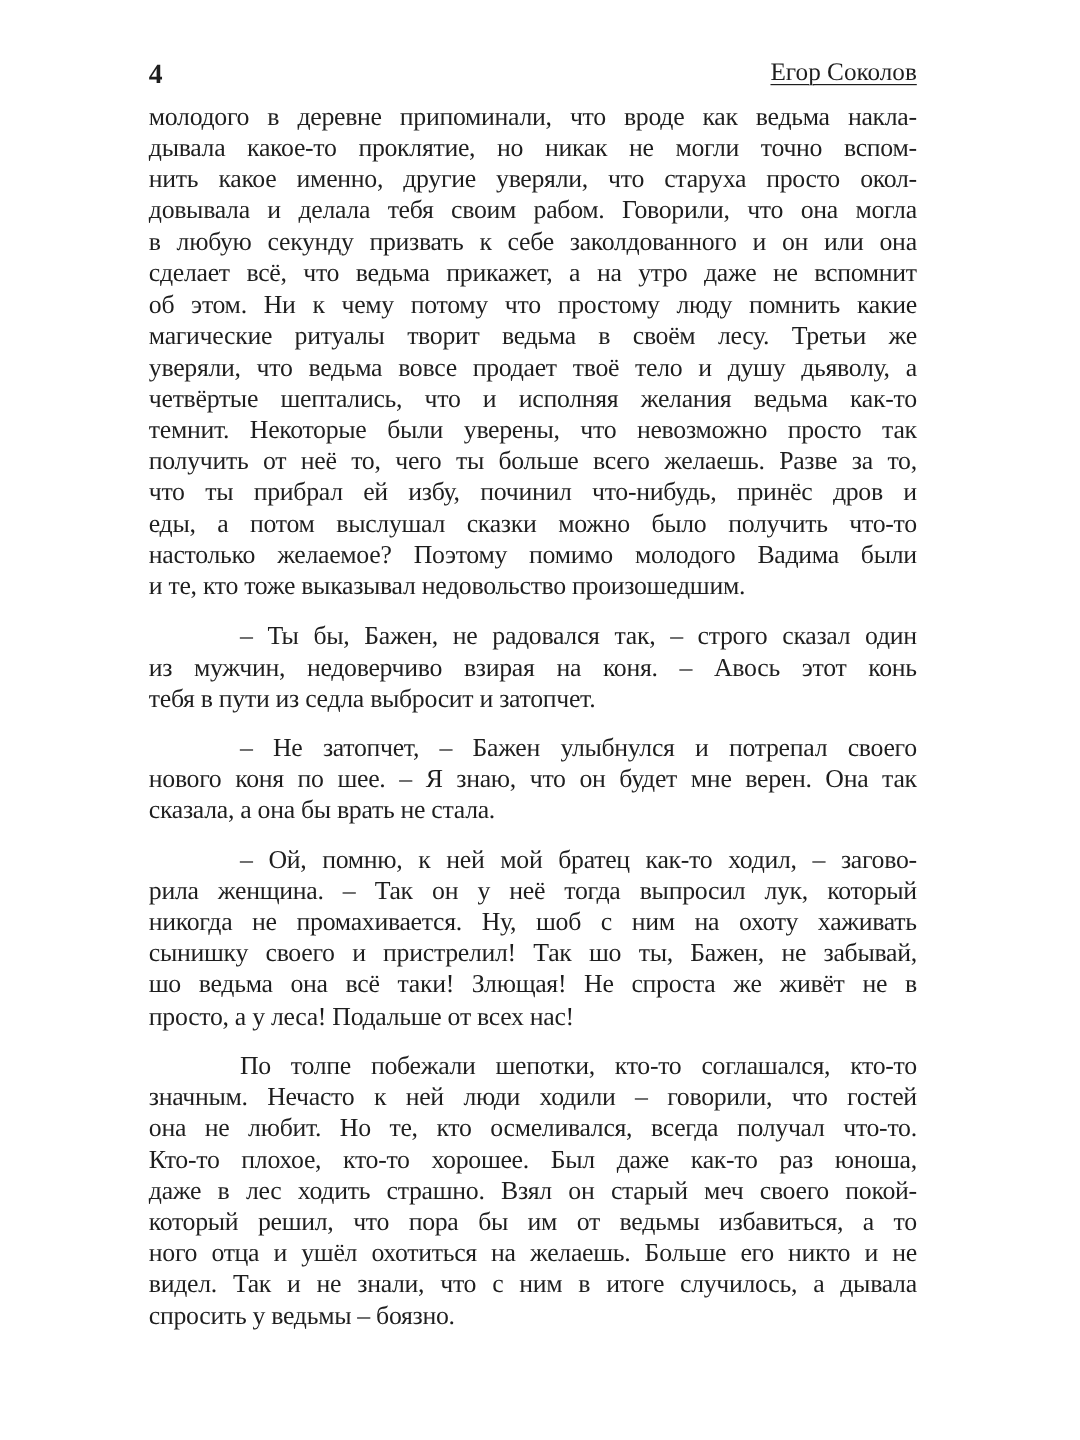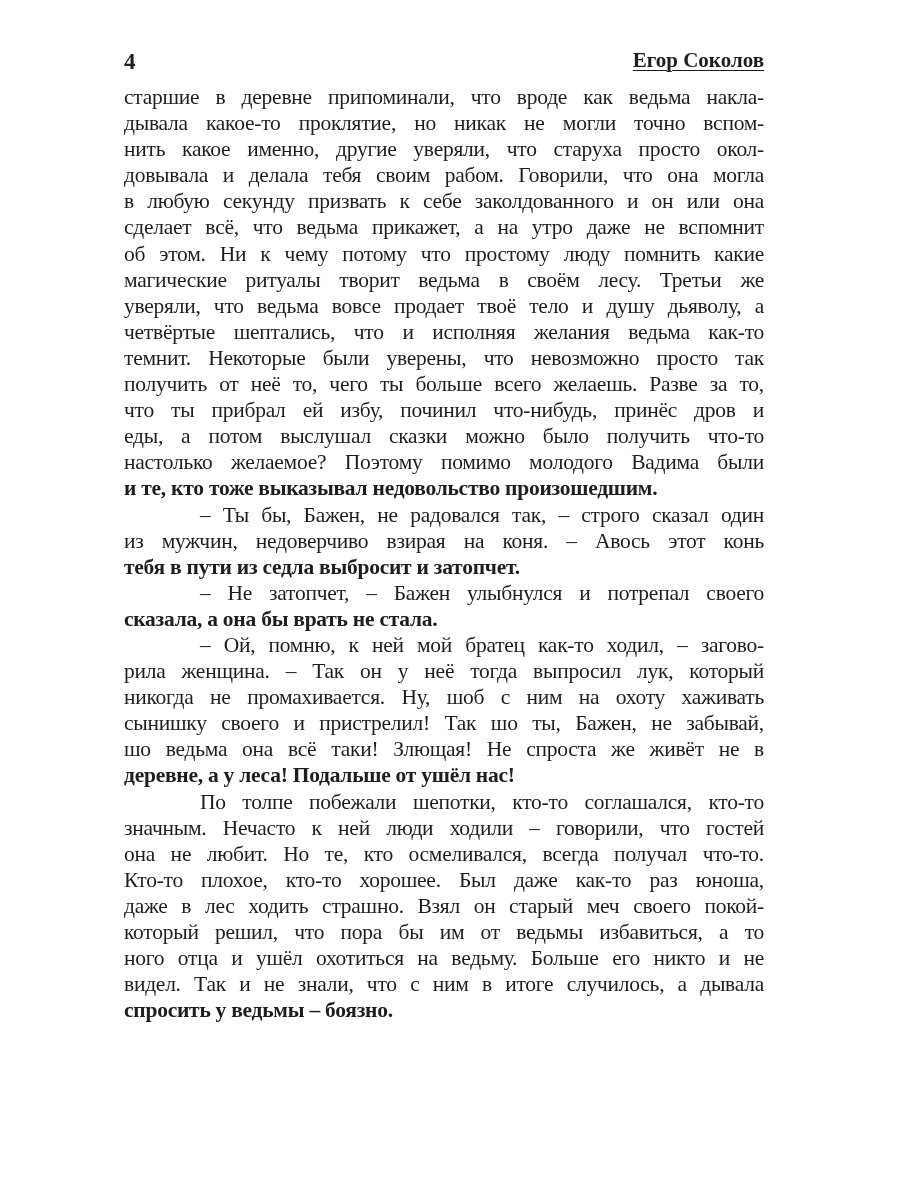--- a/index.html
+++ b/index.html
@@ -34,21 +34,21 @@
       top: 0;
       font-size: 23px;
       font-weight: bold;
       line-height: 30px;
     }
     .author-name {
       position: absolute;
       right: 0;
       top: 0;
       font-size: 21px;
-      font-weight: bold;
+      font-weight: normal;
       line-height: 26px;
       text-decoration: underline;
       text-decoration-thickness: 1px;
       text-underline-offset: 3px;
     }
     .body-text {
       position: absolute;
       left: 124px;
       top: 84px;
       width: 640px;
@@ -58,38 +58,38 @@
       height: 26.1px;
       line-height: 26.1px;
       font-size: 21.5px;
       white-space: nowrap;
       text-align: justify;
       text-align-last: justify;
       letter-spacing: -0.25px;
     }
     .line.last {
       text-align-last: left;
-      font-weight: bold;
     }
     .line.indent {
       padding-left: 76px;
+      margin-top: 15px;
     }
   </style>
 </head>
 <body>
 
 <div class="page">
 
   <div class="running-head">
     <span class="page-number">4</span>
     <span class="author-name">Егор Соколов</span>
   </div>
 
   <div class="body-text">
-    <span class="line">старшие в деревне припоминали, что вроде как ведьма накла-</span>
+    <span class="line">молодого в деревне припоминали, что вроде как ведьма накла-</span>
     <span class="line">дывала какое-то проклятие, но никак не могли точно вспом-</span>
     <span class="line">нить какое именно, другие уверяли, что старуха просто окол-</span>
     <span class="line">довывала и делала тебя своим рабом. Говорили, что она могла</span>
     <span class="line">в любую секунду призвать к себе заколдованного и он или она</span>
     <span class="line">сделает всё, что ведьма прикажет, а на утро даже не вспомнит</span>
     <span class="line">об этом. Ни к чему потому что простому люду помнить какие</span>
     <span class="line">магические ритуалы творит ведьма в своём лесу. Третьи же</span>
     <span class="line">уверяли, что ведьма вовсе продает твоё тело и душу дьяволу, а</span>
     <span class="line">четвёртые шептались, что и исполняя желания ведьма как-то</span>
     <span class="line">темнит. Некоторые были уверены, что невозможно просто так</span>
@@ -97,33 +97,34 @@
     <span class="line">что ты прибрал ей избу, починил что-нибудь, принёс дров и</span>
     <span class="line">еды, а потом выслушал сказки можно было получить что-то</span>
     <span class="line">настолько желаемое? Поэтому помимо молодого Вадима были</span>
     <span class="line last">и те, кто тоже выказывал недовольство произошедшим.</span>
 
     <span class="line indent">– Ты бы, Бажен, не радовался так, – строго сказал один</span>
     <span class="line">из мужчин, недоверчиво взирая на коня. – Авось этот конь</span>
     <span class="line last">тебя в пути из седла выбросит и затопчет.</span>
 
     <span class="line indent">– Не затопчет, – Бажен улыбнулся и потрепал своего</span>
+    <span class="line">нового коня по шее. – Я знаю, что он будет мне верен. Она так</span>
     <span class="line last">сказала, а она бы врать не стала.</span>
 
     <span class="line indent">– Ой, помню, к ней мой братец как-то ходил, – загово-</span>
     <span class="line">рила женщина. – Так он у неё тогда выпросил лук, который</span>
     <span class="line">никогда не промахивается. Ну, шоб с ним на охоту хаживать</span>
     <span class="line">сынишку своего и пристрелил! Так шо ты, Бажен, не забывай,</span>
     <span class="line">шо ведьма она всё таки! Злющая! Не спроста же живёт не в</span>
-    <span class="line last">деревне, а у леса! Подальше от ушёл нас!</span>
+    <span class="line last">просто, а у леса! Подальше от всех нас!</span>
 
     <span class="line indent">По толпе побежали шепотки, кто-то соглашался, кто-то</span>
     <span class="line">значным. Нечасто к ней люди ходили – говорили, что гостей</span>
     <span class="line">она не любит. Но те, кто осмеливался, всегда получал что-то.</span>
     <span class="line">Кто-то плохое, кто-то хорошее. Был даже как-то раз юноша,</span>
     <span class="line">даже в лес ходить страшно. Взял он старый меч своего покой-</span>
     <span class="line">который решил, что пора бы им от ведьмы избавиться, а то</span>
-    <span class="line">ного отца и ушёл охотиться на ведьму. Больше его никто и не</span>
+    <span class="line">ного отца и ушёл охотиться на желаешь. Больше его никто и не</span>
     <span class="line">видел. Так и не знали, что с ним в итоге случилось, а дывала</span>
     <span class="line last">спросить у ведьмы – боязно.</span>
   </div>
 
 </div>
 
 </body></html>

